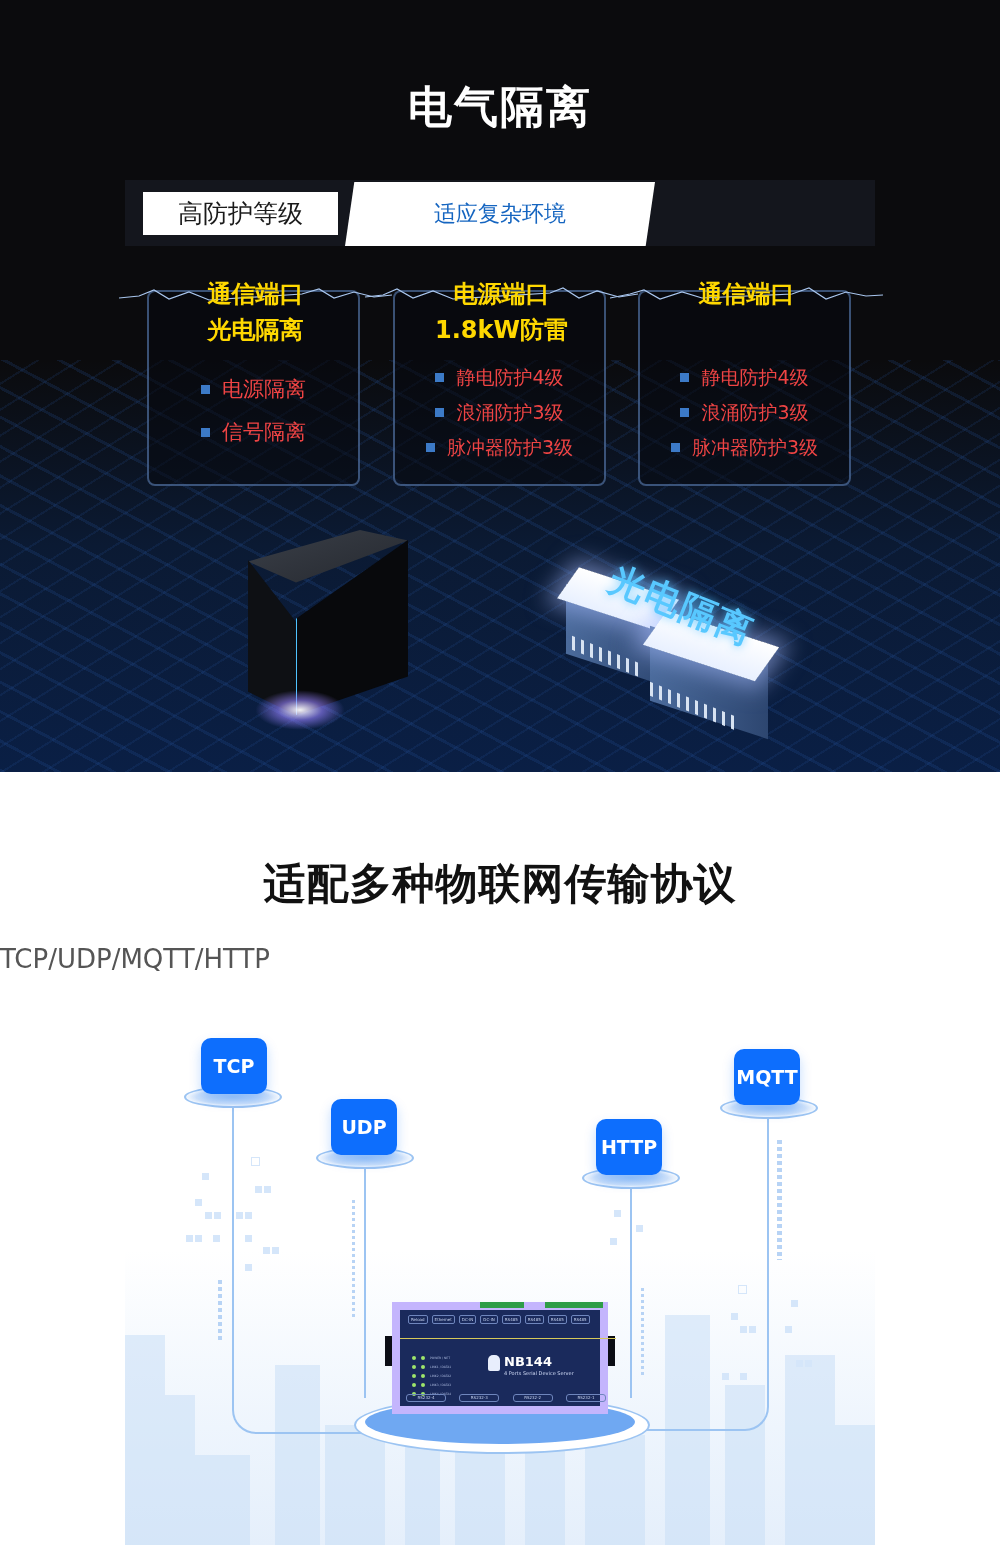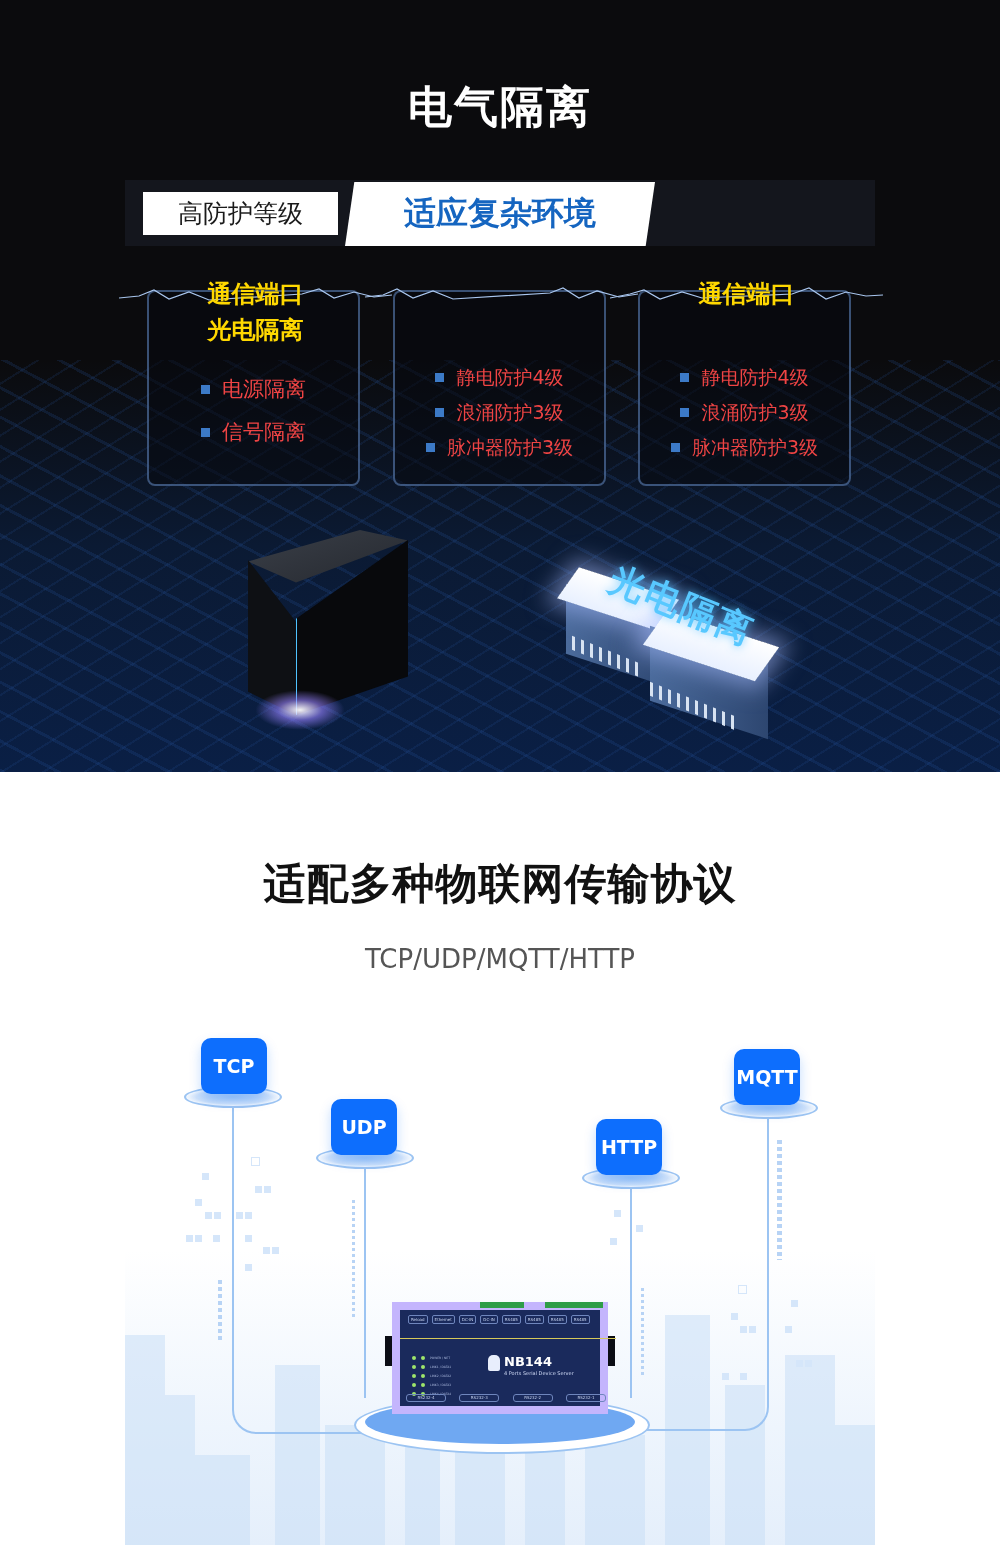--- a/index.html
+++ b/index.html
@@ -14,21 +14,21 @@
       repeating-linear-gradient(28deg, rgba(40,90,170,0.18) 0 3px, transparent 3px 26px),
       repeating-linear-gradient(-32deg, rgba(40,90,170,0.14) 0 2px, transparent 2px 22px),
       linear-gradient(180deg, #0b0b0d 0%, #0b1a33 45%, #0a1f45 100%);
   }
   .dark .title { position: absolute; top: 78px; left: 0; width: 1000px; text-align: center; color: #ffffff; font-size: 44px; font-weight: bold; letter-spacing: 2px; }
 
   .banner { position: absolute; top: 180px; left: 125px; width: 750px; height: 66px; background: #14161d; }
   .banner .side { position: absolute; top: 12px; height: 43px; background: #ffffff; color: #1a1a1a; font-size: 25px; display: flex; align-items: center; justify-content: center; }
   .banner .side.left { left: 18px; width: 195px; }
   .banner .side.right { left: 518px; width: 214px; }
-  .banner .center { position: absolute; left: 220px; top: 2px; width: 310px; height: 64px; background: #ffffff; color: #1565c0; font-size: 32px; font-weight: bold; display: flex; align-items: center; justify-content: center; clip-path: polygon(3% 0, 100% 0, 97% 100%, 0 100%); box-shadow: 0 0 8px rgba(0,0,0,0.5); }
+  .banner .center { position: absolute; left: 220px; top: 2px; width: 310px; height: 64px; background: #ffffff; color: #1565c0; font-size: 22px; font-weight: normal; display: flex; align-items: center; justify-content: center; clip-path: polygon(3% 0, 100% 0, 97% 100%, 0 100%); box-shadow: 0 0 8px rgba(0,0,0,0.5); }
 
   .card { position: absolute; top: 290px; width: 213px; height: 196px; border: 2px solid rgba(100,140,200,0.55); border-radius: 8px; background: rgba(8,10,16,0.55); }
   .card .head { position: absolute; top: -16px; left: -20px; width: 253px; text-align: center; color: #ffd800; font-size: 24px; font-weight: bold; line-height: 36px; }
   .card .bolt { position: absolute; top: -6px; left: -30px; width: 273px; height: 20px; }
   .card ul { position: absolute; list-style: none; left: 0; width: 100%; }
   .card li { color: #ef4444; font-size: 19px; line-height: 35px; display: flex; align-items: center; justify-content: center; }
   .card li .dot { width: 9px; height: 9px; background: #3c7ac7; margin-right: 12px; display: inline-block; }
   .card.c1 li { font-size: 21px; line-height: 43px; }
 
   .cube { position: absolute; left: 248px; top: 530px; width: 160px; height: 185px; }
@@ -37,21 +37,21 @@
   .cube .side { position: absolute; left: 48px; top: 10px; width: 112px; height: 175px; background: #08090c; clip-path: polygon(0 45%, 100% 0, 100% 78%, 0 100%); border-left: 1px solid #4fc3ff; }
   .glow1 { position: absolute; left: 255px; top: 690px; width: 90px; height: 40px; border-radius: 50%; background: radial-gradient(ellipse, rgba(255,255,255,0.95) 0%, rgba(150,130,255,0.6) 35%, transparent 70%); }
 
   .chip { position: absolute; background: linear-gradient(180deg,#ffffff,#e8f0ff); box-shadow: 0 0 22px 8px rgba(170,190,255,0.55); }
   .chip-side { position: absolute; background: linear-gradient(90deg,#4b6b9c,#2d4670); }
   .pins { position: absolute; height: 14px; background: repeating-linear-gradient(90deg, #d8e3f2 0 3px, transparent 3px 9px); }
   .chip-label { position: absolute; left: 620px; top: 555px; color: #58c8ff; font-size: 36px; font-weight: bold; transform: rotate(22deg); transform-origin: left top; text-shadow: 0 0 10px rgba(80,190,255,0.8); letter-spacing: 2px; }
 
   
   .light .title { position: absolute; top: 856px; left: 0; width: 1000px; text-align: center; color: #111111; font-size: 42px; font-weight: bold; letter-spacing: 1px; }
-  .light .subtitle { position: absolute; top: 944px; left: 0; width: 1000px; text-align: center; color: #555555; font-size: 26px; }
+  .light .subtitle { position: absolute; top: 944px; left: 0; width: 1000px; color: #555555; font-size: 26px; }
 
   .city { position: absolute; left: 125px; top: 1250px; width: 750px; height: 295px; background: linear-gradient(180deg, rgba(255,255,255,0) 0%, #eef5fd 60%, #e5effb 100%); overflow: hidden; }
   .bld { position: absolute; bottom: 0; background: rgba(200,222,246,0.55); }
 
   .vline { position: absolute; width: 2px; background: #9cc4f2; }
   .curve { position: absolute; border: 2px solid #9cc4f2; }
 
   .proto { position: absolute; }
   .proto .ring { position: absolute; width: 98px; height: 22px; border: 2px solid #9cc4f2; border-radius: 50%; background: radial-gradient(ellipse, #a9ccf6 0%, #cfe2fa 55%, #ffffff 75%); }
   .proto .btn { position: absolute; width: 66px; height: 56px; background: #0d6efd; border-radius: 10px; color: #ffffff; font-size: 19px; font-weight: bold; display: flex; align-items: center; justify-content: center; box-shadow: 0 6px 12px rgba(13,110,253,0.25); }
@@ -108,20 +108,24 @@
           <span class="dot"></span>
           <span>信号隔离</span>
         </li>
     </ul>
   </div>
 
   <div class="card" style="left:393px;">
     <svg class="bolt" viewBox="0 0 273 20">
       <polyline points="0,11 18,9 32,3 48,12 68,5 88,13 185,7 198,2 214,12 232,5 254,11 273,8" fill="none" stroke="#a9c6ee" stroke-width="1.2"></polyline>
     </svg>
+    <div class="head">
+      <div>电源端口</div>
+      <div>1.8kW防雷</div>
+    </div>
     <ul style="top:68px;">
       <li>
           <span class="dot"></span>
           <span>静电防护4级</span>
         </li>
       <li>
           <span class="dot"></span>
           <span>浪涌防护3级</span>
         </li>
       <li>

